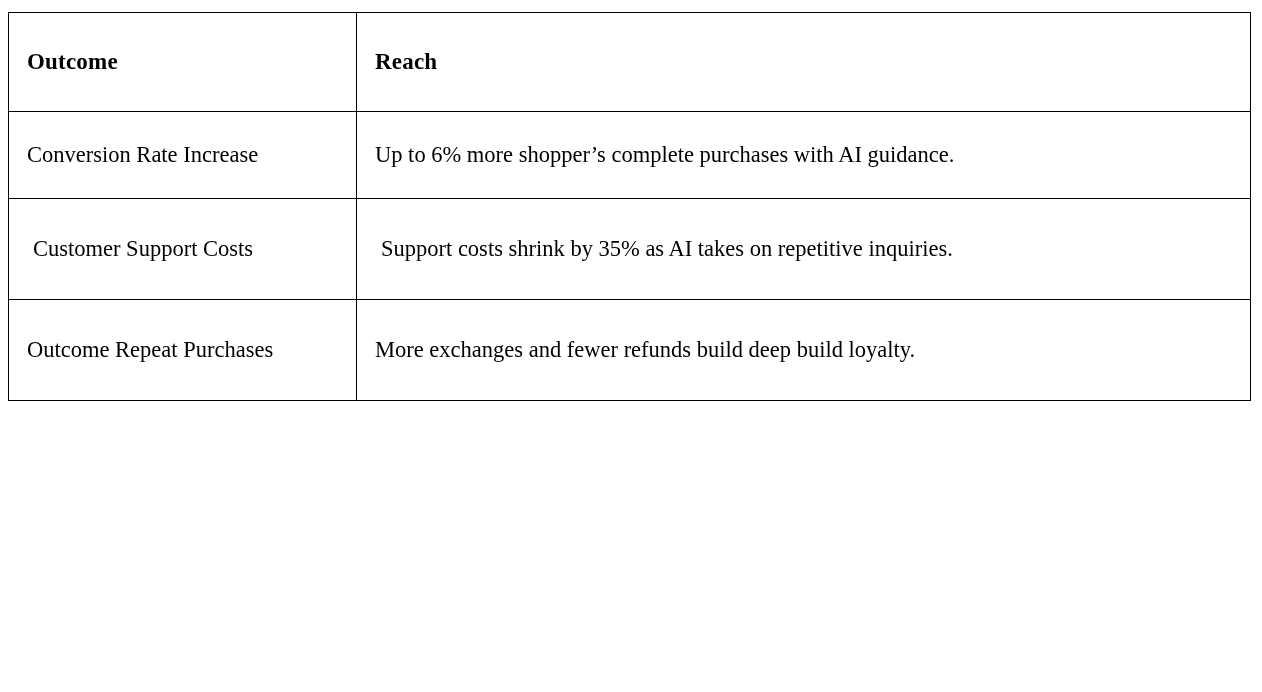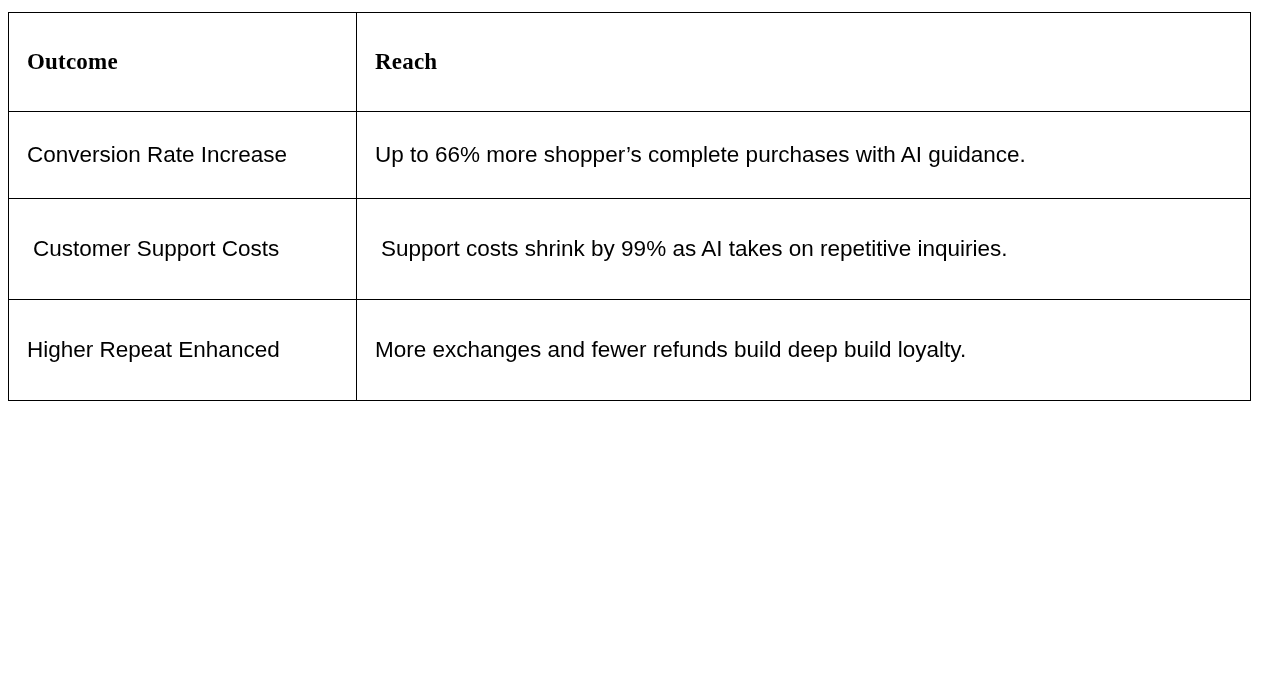--- a/index.html
+++ b/index.html
@@ -39,21 +39,21 @@
   col.col-impact  { width: 894px; }
 
   thead th {
     height: 98px;
     font-family: "Liberation Serif", serif;
     font-weight: bold;
     font-size: 23px;
     letter-spacing: 0.2px;
   }
   tbody td {
-    font-family: Liberation Sans, sans-serif;
+    font-family: Liberation Serif, serif;
     font-weight: 400;
     font-size: 22.5px;
     line-height: 1.32;
   }
   tbody tr.r1 td { height: 86px; }
   tbody tr.r2 td { height: 141px; }
   tbody tr.r3 td { height: 100px; padding-left: 24px; }
   tbody tr.r4 td { height: 100px; }
   tbody tr.r5 td { height: 133px; }
 
@@ -80,34 +80,34 @@
           <span class="cell-text">Reach</span>
         </th>
       </tr>
     </thead>
     <tbody>
       <tr class="r1">
         <td>
           <span class="cell-text">Conversion Rate Increase</span>
         </td>
         <td>
-          <span class="cell-text">Up to 66% more shopper’s complete purchases with AI guidance.</span>
+          <span class="cell-text">Up to 6% more shopper’s complete purchases with AI guidance.</span>
         </td>
       </tr>
       <tr class="r3">
         <td>
           <span class="cell-text">Customer Support Costs</span>
         </td>
         <td>
-          <span class="cell-text">Support costs shrink by 99% as AI takes on repetitive inquiries.</span>
+          <span class="cell-text">Support costs shrink by 35% as AI takes on repetitive inquiries.</span>
         </td>
       </tr>
       <tr class="r4">
         <td>
-          <span class="cell-text">Higher Repeat Enhanced</span>
+          <span class="cell-text">Outcome Repeat Purchases</span>
         </td>
         <td>
           <span class="cell-text">More exchanges and fewer refunds build deep build loyalty.</span>
         </td>
       </tr>
     </tbody>
   </table>
 </div>
 
 </body></html>

